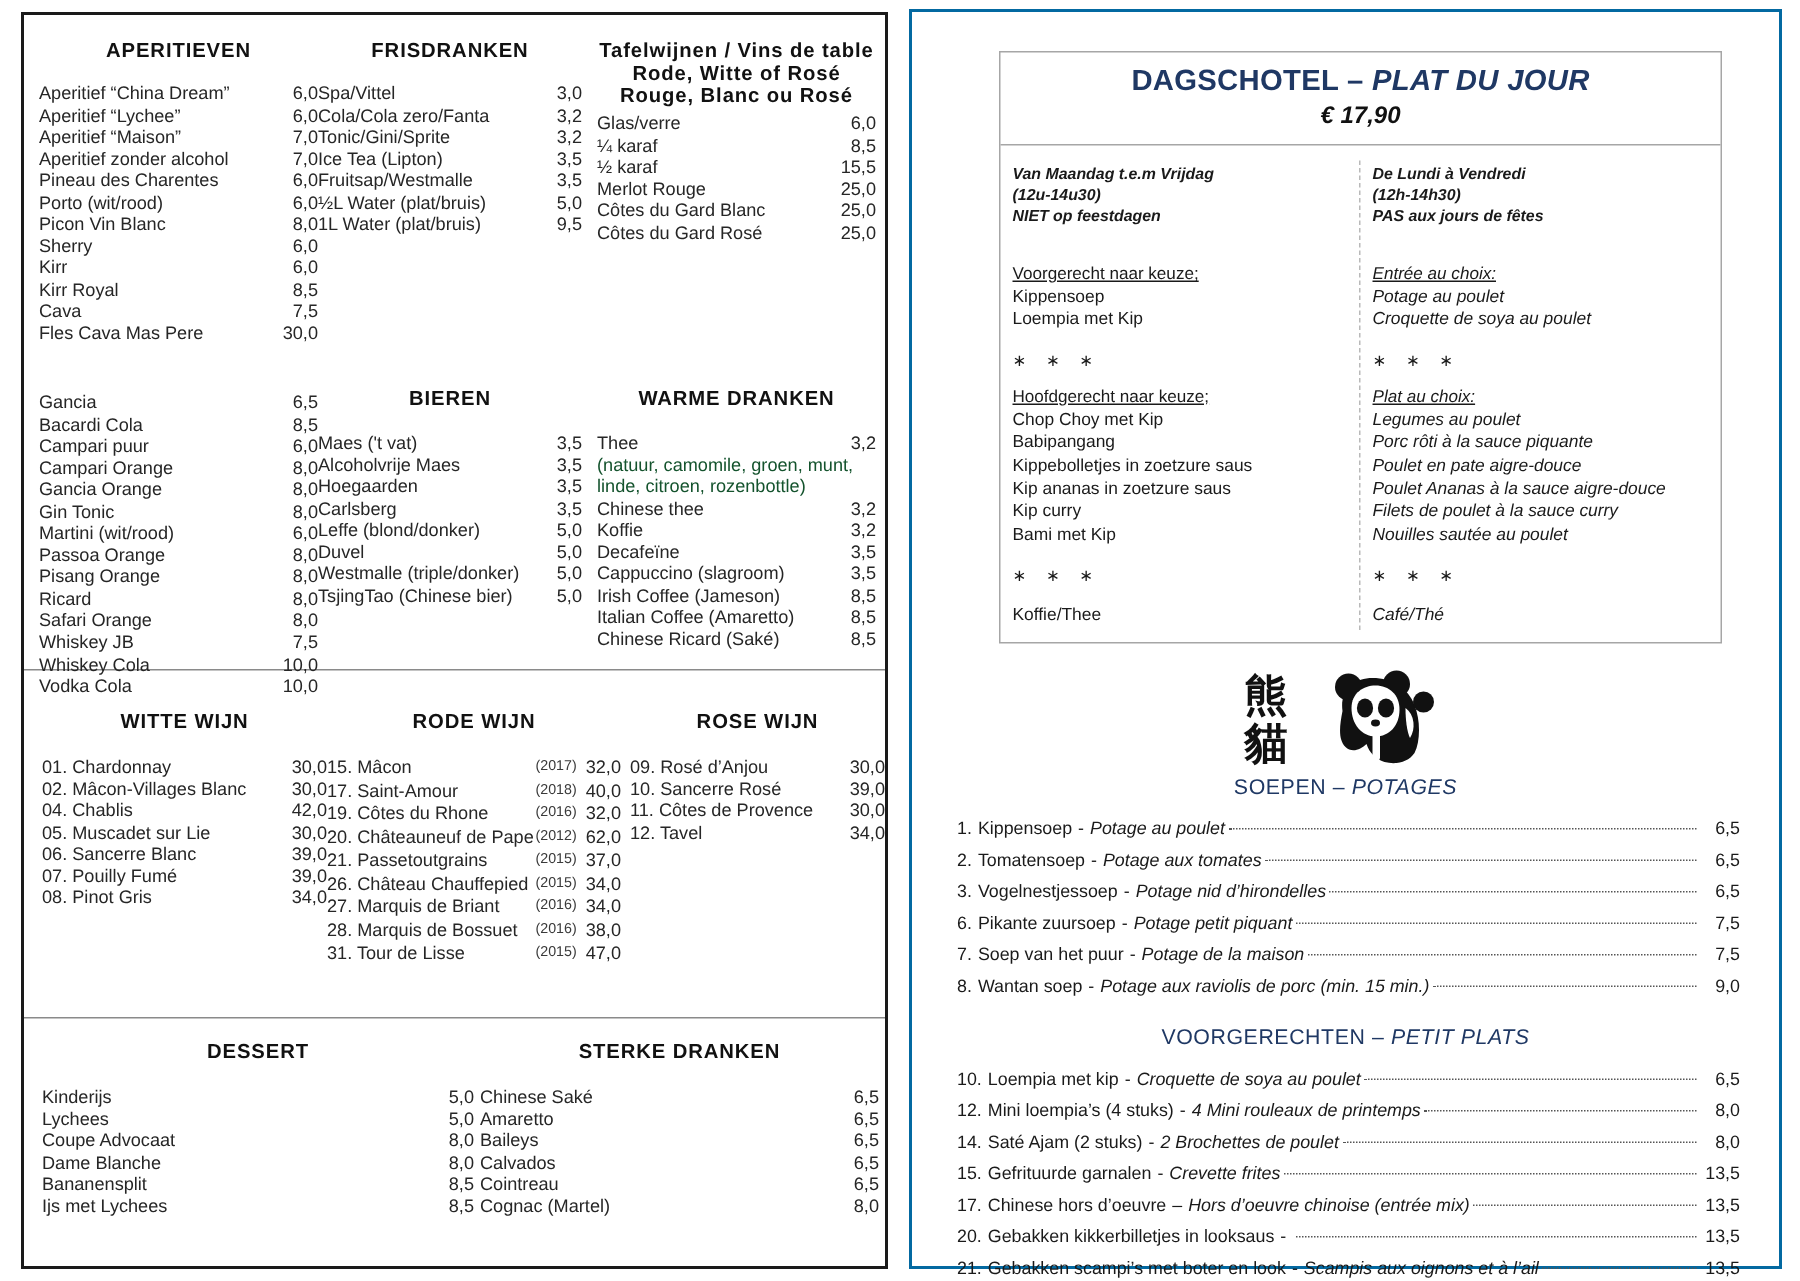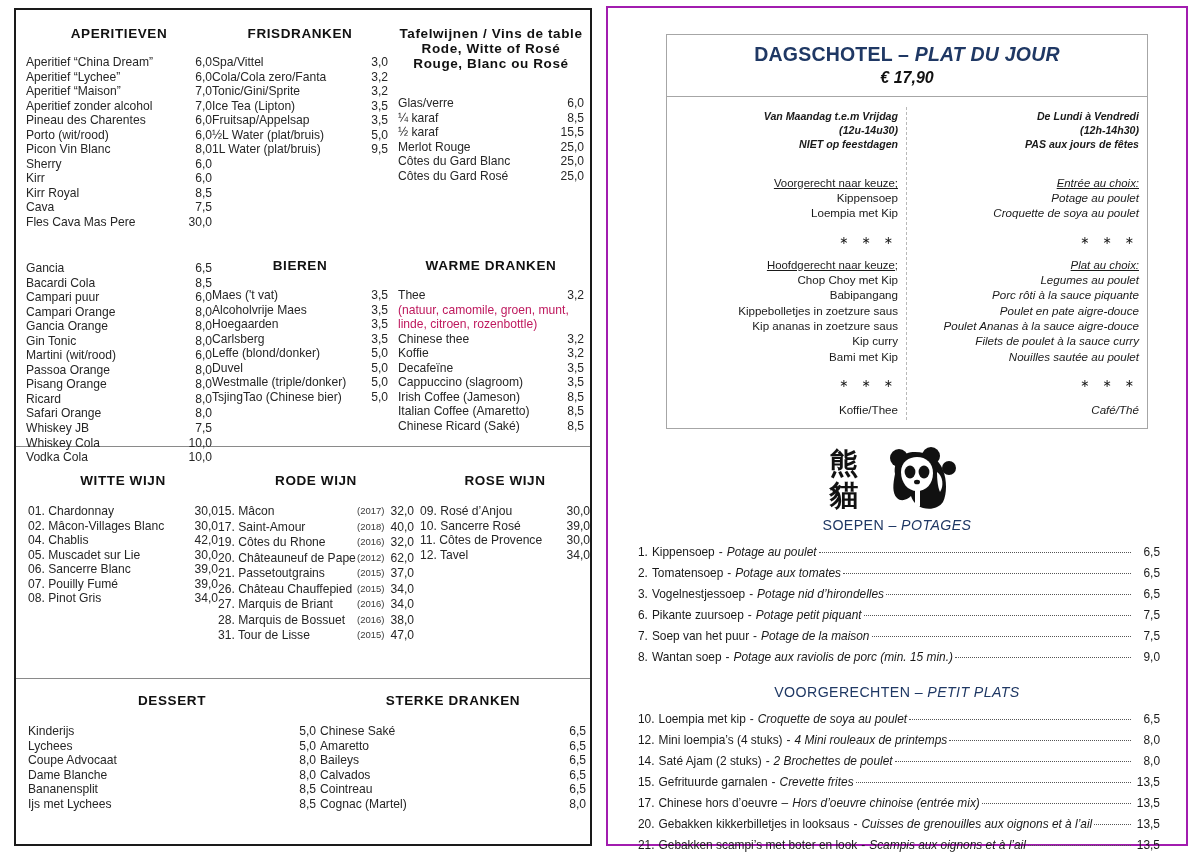--- a/index.html
+++ b/index.html
@@ -31,21 +31,21 @@
   .sec-head {
     font-size:13.5px; font-weight:bold; letter-spacing:.6px;
     text-align:center; color:#111;
   }
   .rowlist { font-size:12.1px; line-height:14.55px; color:#262626; }
   .row { display:flex; white-space:nowrap; }
   .row .nm { flex:1 1 auto; overflow:hidden; }
   .row .vt { flex:0 0 auto; font-size:9.5px; color:#3a3a3a; padding-right:6px;
              align-self:flex-end; padding-bottom:1px; }
   .row .pr { flex:0 0 auto; text-align:right; }
-  .row.note .nm { color:#be185d; }
+  .row.note .nm { color:#14532d; }
 
   
   .col { position:absolute; }
 
   
   .cA  { left:10px;  top:16px;  width:186px; }
   .cA2 { left:10px;  top:251px; width:186px; }
   
   .cB  { left:196px; top:16px;  width:176px; }
   
@@ -57,42 +57,42 @@
   .wcC { left:404px; width:170px; }
 
   .des-col { position:absolute; top:14px; }
   .dcA { left:12px;  width:288px; }
   .dcB { left:304px; width:266px; }
 
   
   .page-right { width:600px; height:854px; padding:6px 12px 8px 6px; }
   .rp-frame {
     width:582px; height:840px;
-    border:2px solid #a21caf;
+    border:2px solid #0369a1;
     padding:14px 16px 10px 16px;
     position:relative;
   }
   .dag-box {
     margin:12px 2px 0 42px; width:482px;
     border:1px solid #a6a6a6;
   }
   .dag-title-cell {
     border-bottom:1px solid #a6a6a6;
     padding:8px 4px 9px 4px; text-align:center;
   }
   .dag-title {
     font-size:19.5px; font-weight:bold; color:#1f3864; letter-spacing:.2px;
   }
   .dag-title i { font-style:italic; }
   .dag-price {
     font-size:16px; font-weight:bold; font-style:italic; color:#111;
     margin-top:3px;
   }
   .dag-body { display:flex; min-height:322px; padding:10px 0 8px 0; }
-  .dag-half { flex:1 1 50%; text-align:right; padding:2px 8px; }
+  .dag-half { flex:1 1 50%; text-align:left; padding:2px 8px; }
   .dag-half.nl { border-right:1px dashed #b9b9b9; }
   .dag-hours { font-size:10.6px; font-weight:bold; font-style:italic; line-height:14px; }
   .dag-hours.fr { font-weight:bold; font-style:italic; }
   .dag-gap { height:26px; }
   .dag-lbl { font-size:11.4px; text-decoration:underline; margin-bottom:1px; }
   .dag-lbl.fr { font-style:italic; }
   .dag-item { font-size:11.6px; line-height:15.4px; }
   .dag-item.fr { font-style:italic; }
   .stars { font-size:11px; letter-spacing:5px; margin:13px 0 12px 0; }
 
@@ -266,21 +266,21 @@
               </div>
             <div class="row">
                 <span class="nm">Tonic/Gini/Sprite</span>
                 <span class="pr">3,2</span>
               </div>
             <div class="row">
                 <span class="nm">Ice Tea (Lipton)</span>
                 <span class="pr">3,5</span>
               </div>
             <div class="row">
-                <span class="nm">Fruitsap/Appelsap</span>
+                <span class="nm">Fruitsap/Westmalle</span>
                 <span class="pr">3,5</span>
               </div>
             <div class="row">
                 <span class="nm">½L Water (plat/bruis)</span>
                 <span class="pr">5,0</span>
               </div>
             <div class="row">
                 <span class="nm">1L Water (plat/bruis)</span>
                 <span class="pr">9,5</span>
               </div>
@@ -322,21 +322,21 @@
                 <span class="nm">TsjingTao (Chinese bier)</span>
                 <span class="pr">5,0</span>
               </div>
           </div>
         </div>
 
         <div class="col cC">
           <div class="sec-head">Tafelwijnen / Vins de table</div>
           <div class="sec-head">Rode, Witte of Rosé</div>
           <div class="sec-head">Rouge, Blanc ou Rosé</div>
-          <div class="rowlist" style="margin-top:25px">
+          <div class="rowlist" style="margin-top:4px">
             <div class="row">
                 <span class="nm">Glas/verre</span>
                 <span class="pr">6,0</span>
               </div>
             <div class="row">
                 <span class="nm">¼ karaf</span>
                 <span class="pr">8,5</span>
               </div>
             <div class="row">
                 <span class="nm">½ karaf</span>
@@ -757,21 +757,20 @@
             <span class="nl">Chinese hors d’oeuvre</span>
             <span class="sep">–</span>
             <span class="fr">Hors d’oeuvre chinoise (entrée mix)</span>
             <span class="dots"></span>
             <span class="pr">13,5</span>
           </div>
         <div class="dish">
             <span class="num">20.</span>
             <span class="nl">Gebakken kikkerbilletjes in looksaus</span>
             <span class="sep">-</span>
-            <span class="fr">Cuisses de grenouilles aux oignons et à l’ail</span>
             <span class="dots"></span>
             <span class="pr">13,5</span>
           </div>
         <div class="dish">
             <span class="num">21.</span>
             <span class="nl">Gebakken scampi’s met boter en look</span>
             <span class="sep">-</span>
             <span class="fr">Scampis aux oignons et à l’ail</span>
             <span class="dots"></span>
             <span class="pr">13,5</span>

